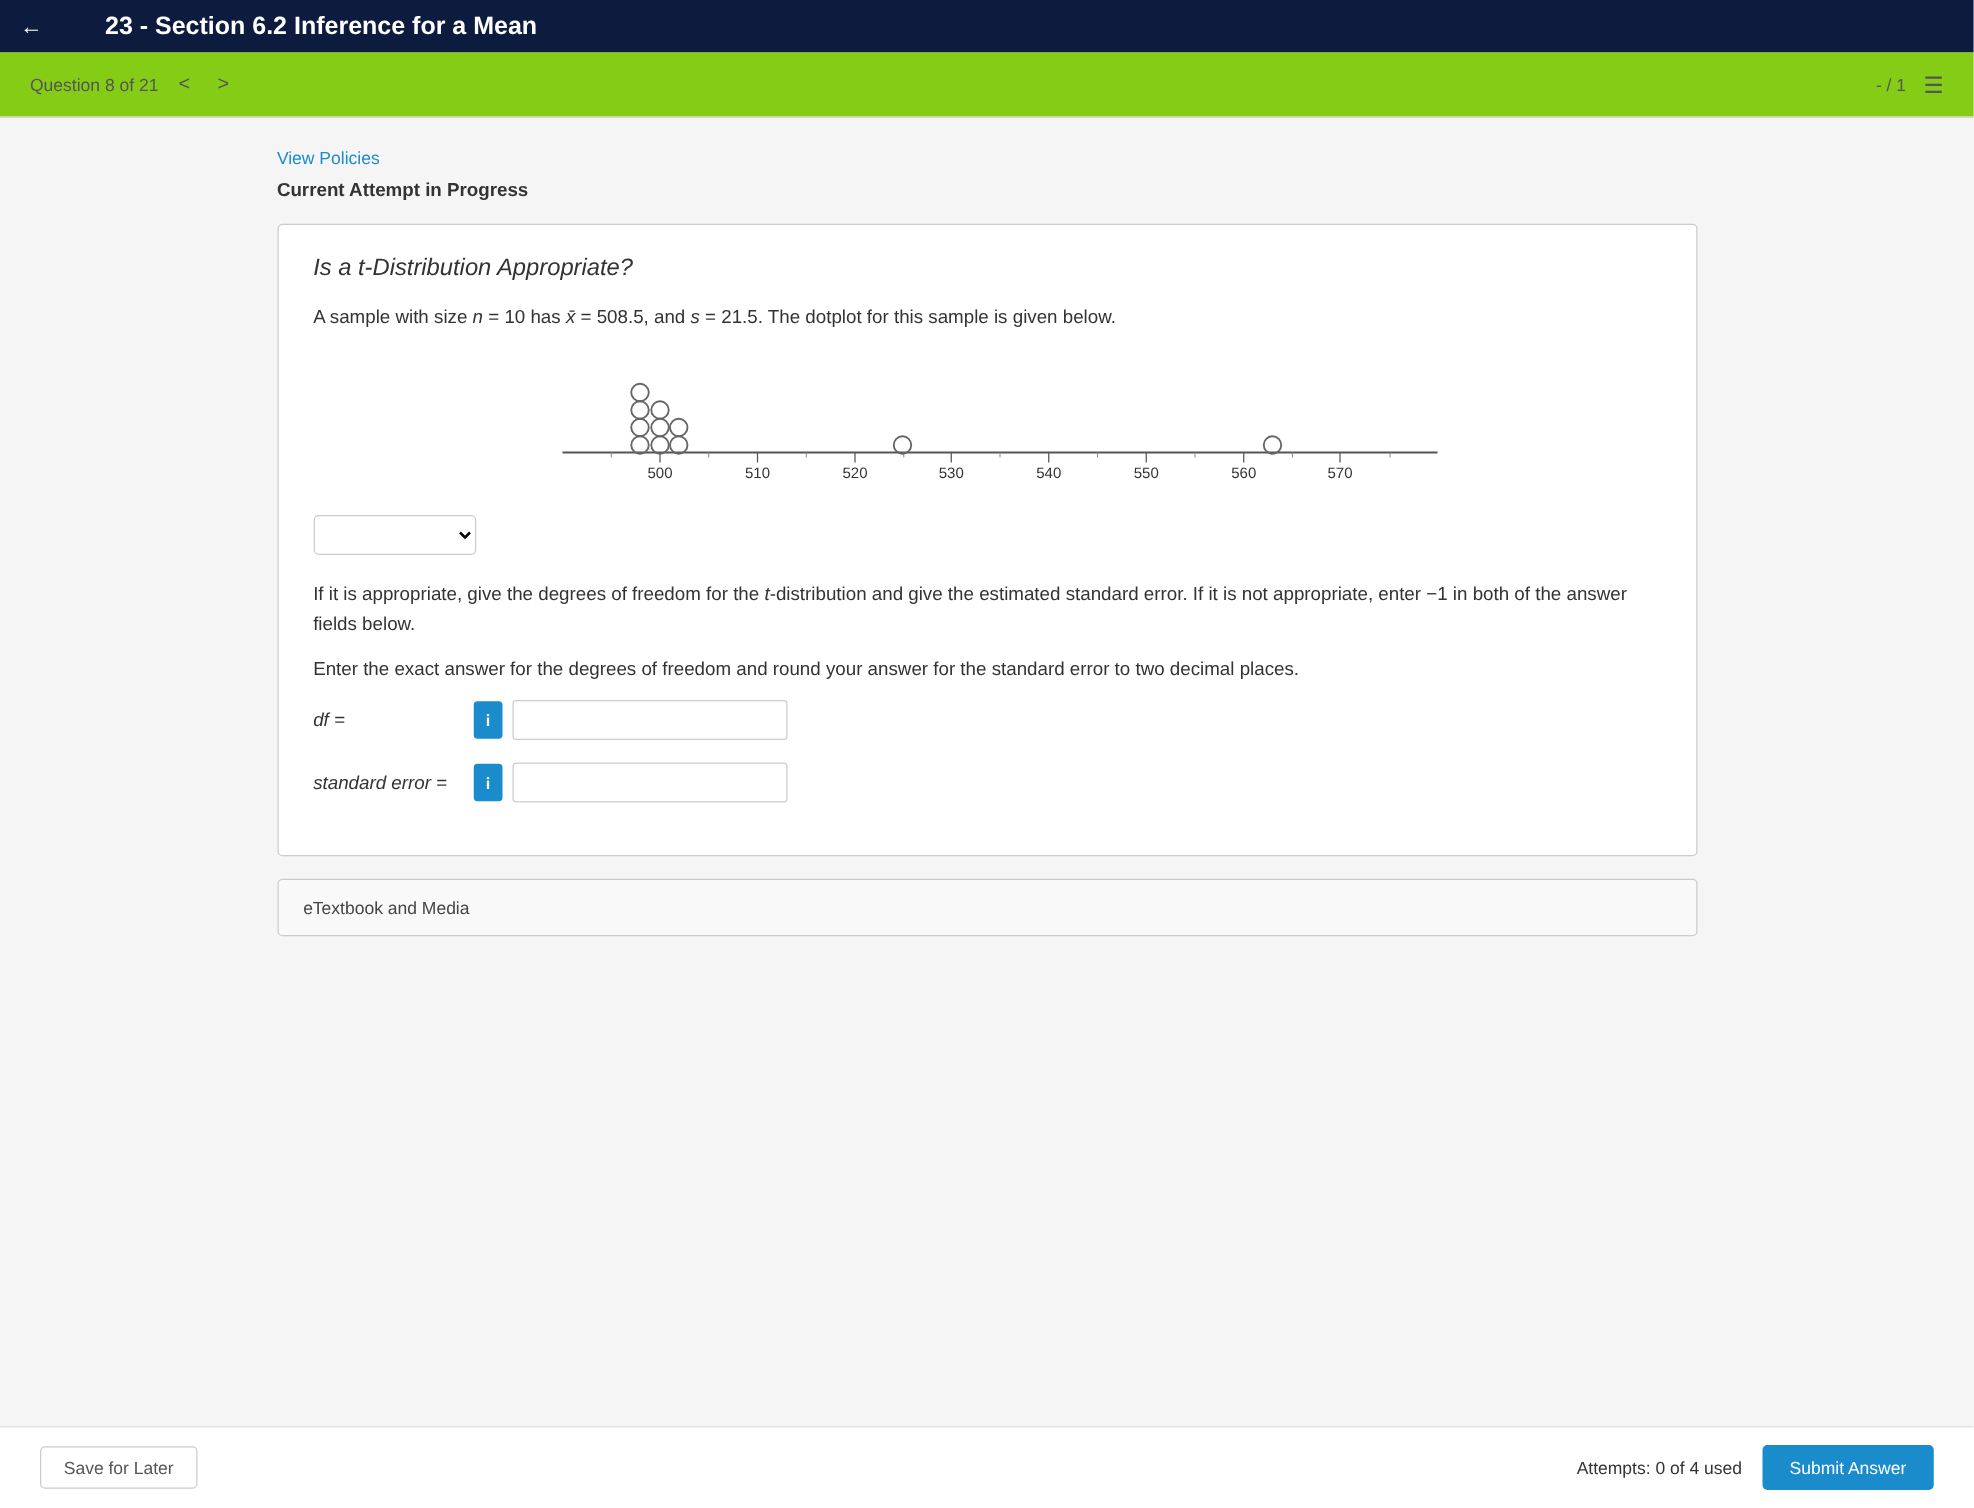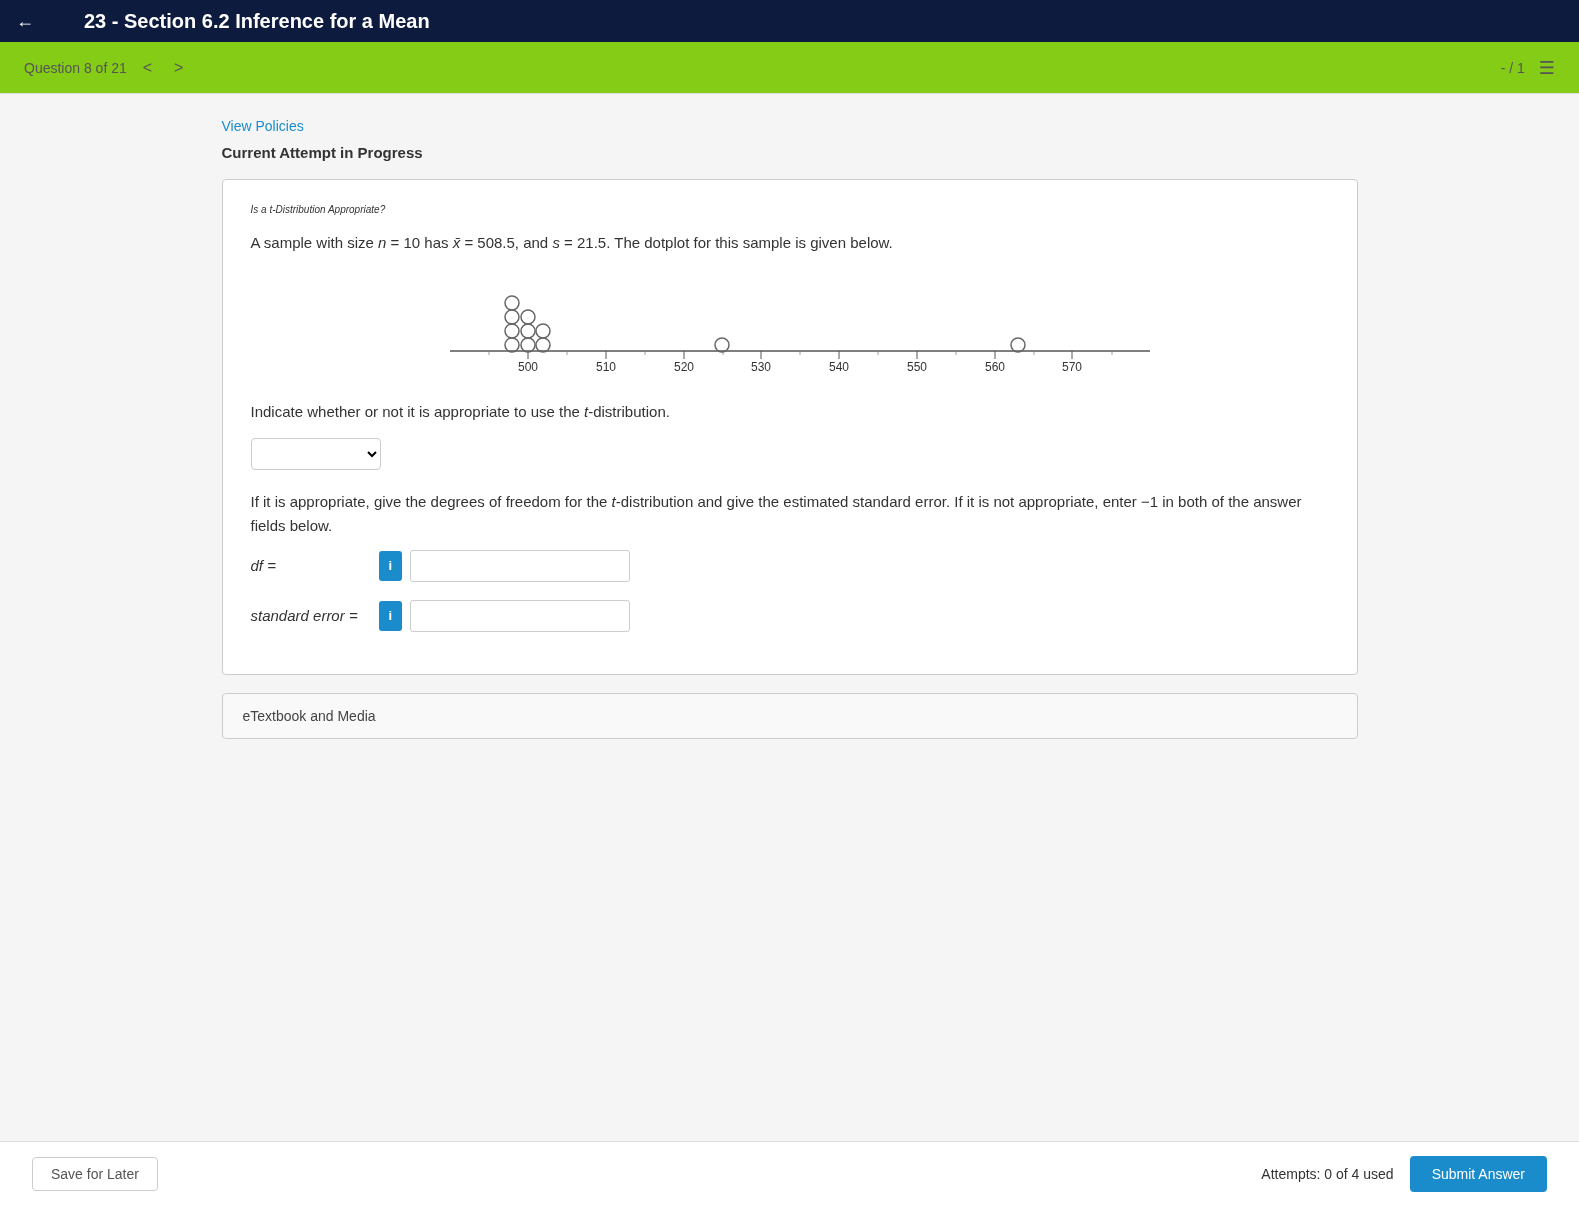--- a/index.html
+++ b/index.html
@@ -92,21 +92,21 @@
     .question-box {
       border: 1px solid #ccc;
       background: white;
       border-radius: 4px;
       padding: 24px 28px;
       margin-bottom: 0;
     }
 
     .question-subtitle {
       font-style: italic;
-      font-size: 10px;
+      font-size: 19px;
       margin-bottom: 16px;
       color: #333;
     }
 
     .question-text {
       font-size: 15px;
       line-height: 1.6;
       margin-bottom: 16px;
     }
 
@@ -316,36 +316,34 @@
 
         <circle cx="153" cy="74" r="7" fill="none" stroke="#666" stroke-width="1.5"></circle>
         <circle cx="153" cy="60" r="7" fill="none" stroke="#666" stroke-width="1.5"></circle>
 
         <circle cx="332" cy="74" r="7" fill="none" stroke="#666" stroke-width="1.5"></circle>
 
         <circle cx="628" cy="74" r="7" fill="none" stroke="#666" stroke-width="1.5"></circle>
       </svg>
     </div>
 
-    <div class="indicate-text">
-      Indicate whether or not it is appropriate to use the <em>t</em>-distribution.
-    </div>
 
     <div class="dropdown-container">
       <select class="dropdown-select">
         <option value=""></option>
         <option value="yes">Yes</option>
         <option value="no">No</option>
       </select>
     </div>
 
     <div class="paragraph-text">
       If it is appropriate, give the degrees of freedom for the <em>t</em>-distribution and give the estimated standard error. If it is not appropriate, enter −1 in both of the answer fields below.
     </div>
 
+    <div class="paragraph-text">Enter the exact answer for the degrees of freedom and round your answer for the standard error to two decimal places.</div>
 
     <div class="answer-row">
       <span class="answer-label"><em>df</em> =</span>
       <button class="info-btn">i</button>
       <input class="answer-input" type="text" style="">
     </div>
 
     <div class="answer-row">
       <span class="answer-label">standard error =</span>
       <button class="info-btn">i</button>

